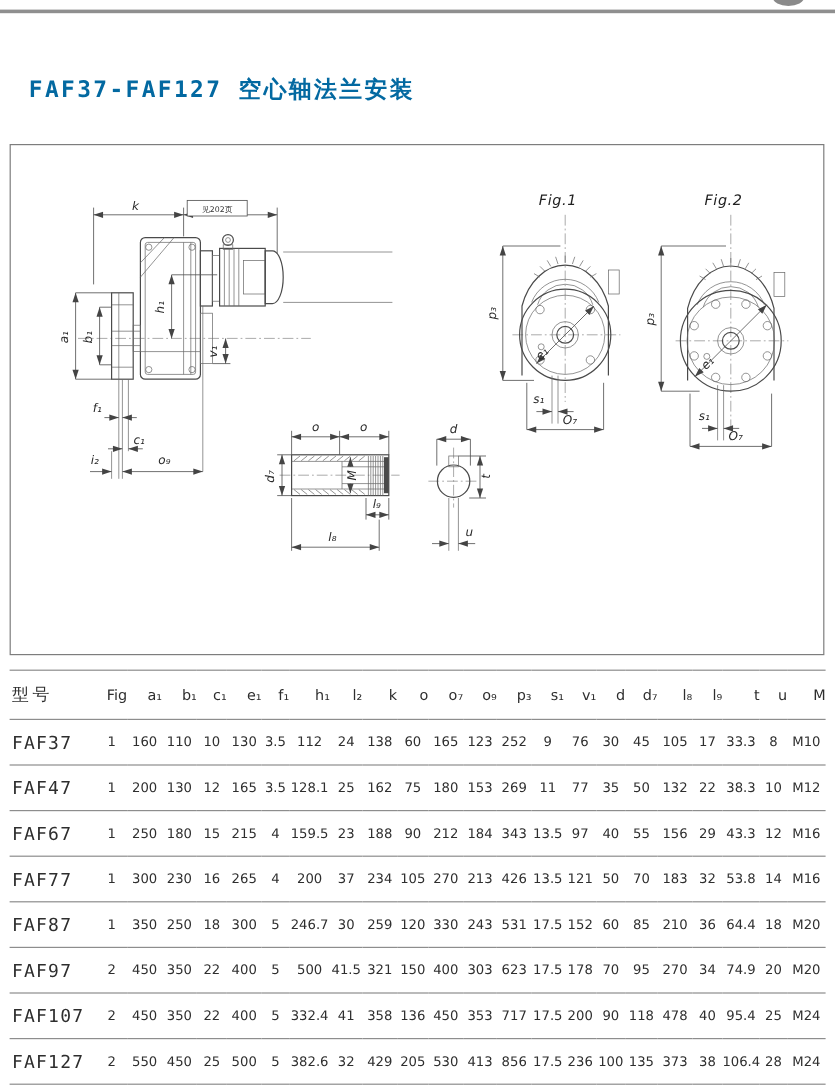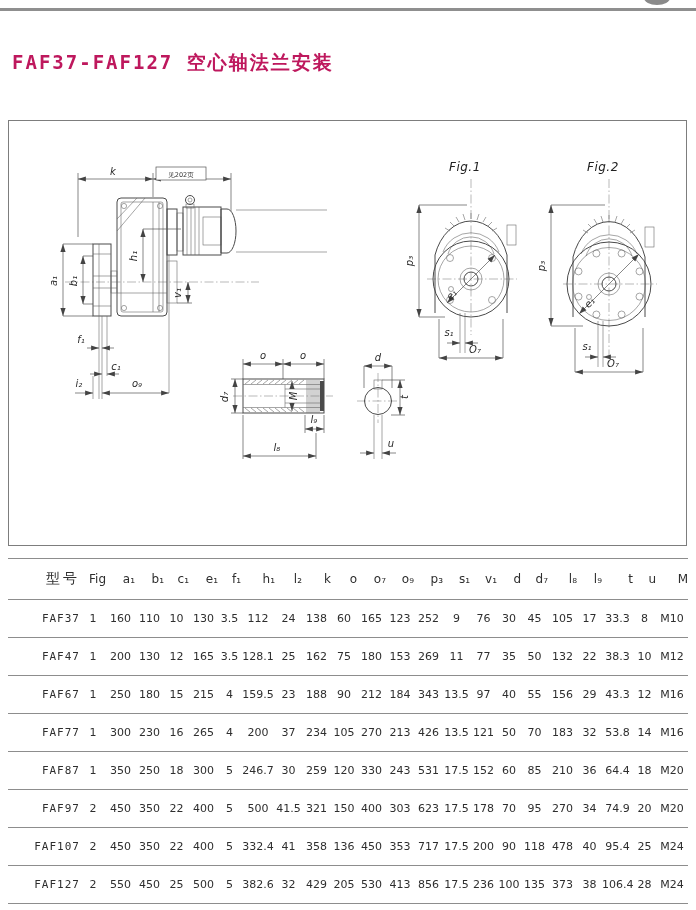--- a/index.html
+++ b/index.html
@@ -3,45 +3,45 @@
 <meta charset="utf-8">
 <style>
   html,body{margin:0;padding:0;}
   body{
     width:696px;height:910px;position:relative;background:#fff;
     font-family:"DejaVu Sans",sans-serif;color:#2e2e2e;overflow:hidden;
   }
   .top-rule{position:absolute;left:0;top:8px;width:696px;height:3px;background:#8f8f8f;}
   .logo-blob{position:absolute;left:644px;top:-9px;width:26px;height:14px;background:#8a8a8a;border-radius:50%;}
   .page-title{
-    position:absolute;left:8px;top:46px;margin:4px;
+    position:absolute;left:8px;top:46px;margin:16px;
     font-family:"DejaVu Sans Mono","DejaVu Sans",sans-serif;
-    font-size:19px;font-weight:bold;letter-spacing:2px;color:#be185d;white-space:nowrap;
+    font-size:19px;font-weight:bold;letter-spacing:2px;color:#0369a1;white-space:nowrap;
   }
   .panel{position:absolute;left:8px;top:120px;width:677px;height:424px;border:1px solid #7d7d7d;background:#fff;}
   svg .ol{stroke:#4a4a4a;stroke-width:1;fill:none;}
   svg .thin{stroke:#6a6a6a;stroke-width:.6;fill:none;}
   svg .cl{stroke:#8a8a8a;stroke-width:.6;fill:none;stroke-dasharray:9 2.5 1.5 2.5;}
   svg .dim{stroke:#555;stroke-width:.7;fill:none;}
   svg .d2{marker-start:url(#mas);marker-end:url(#mae);}
   svg .de{marker-end:url(#mae);}
   svg .lbl{font:italic 10px "DejaVu Sans",sans-serif;fill:#2a2a2a;}
   svg .fig{font:italic 12px "DejaVu Sans",sans-serif;fill:#222;letter-spacing:.5px;}
   svg .note{font:6.5px "DejaVu Sans",sans-serif;fill:#333;}
   table.dims{
     position:absolute;left:8px;top:558px;width:680px;
     border-collapse:collapse;table-layout:fixed;
     font-size:11px;color:#2e2e2e;
     border-top:1px solid #8d8d8d;
   }
   table.dims th{font-weight:normal;height:40px;border-bottom:1px solid #8d8d8d;text-align:right;padding:0;font-size:12px;white-space:nowrap;overflow:visible;}
   table.dims td{height:37px;border-bottom:1px solid #8d8d8d;text-align:center;padding:0;white-space:nowrap;overflow:visible;}
-  table.dims th.model,table.dims td.model{text-align:right;padding-left:2px;}
+  table.dims th.model,table.dims td.model{text-align:left;padding-left:2px;}
   table.dims th.model{font-size:14px;letter-spacing:3px;}
-  table.dims td.model{font-family:"DejaVu Sans Mono","DejaVu Sans",sans-serif;font-size:11px;letter-spacing:1px;}
+  table.dims td.model{font-family:"DejaVu Sans Mono","DejaVu Sans",sans-serif;font-size:15px;letter-spacing:1px;}
 </style>
 </head>
 <body>
 
 <div>
   <div class="top-rule"></div>
   <div class="logo-blob"></div>
   <h1 class="page-title">FAF37-FAF127 空心轴法兰安装</h1>
 
   <div class="panel">

